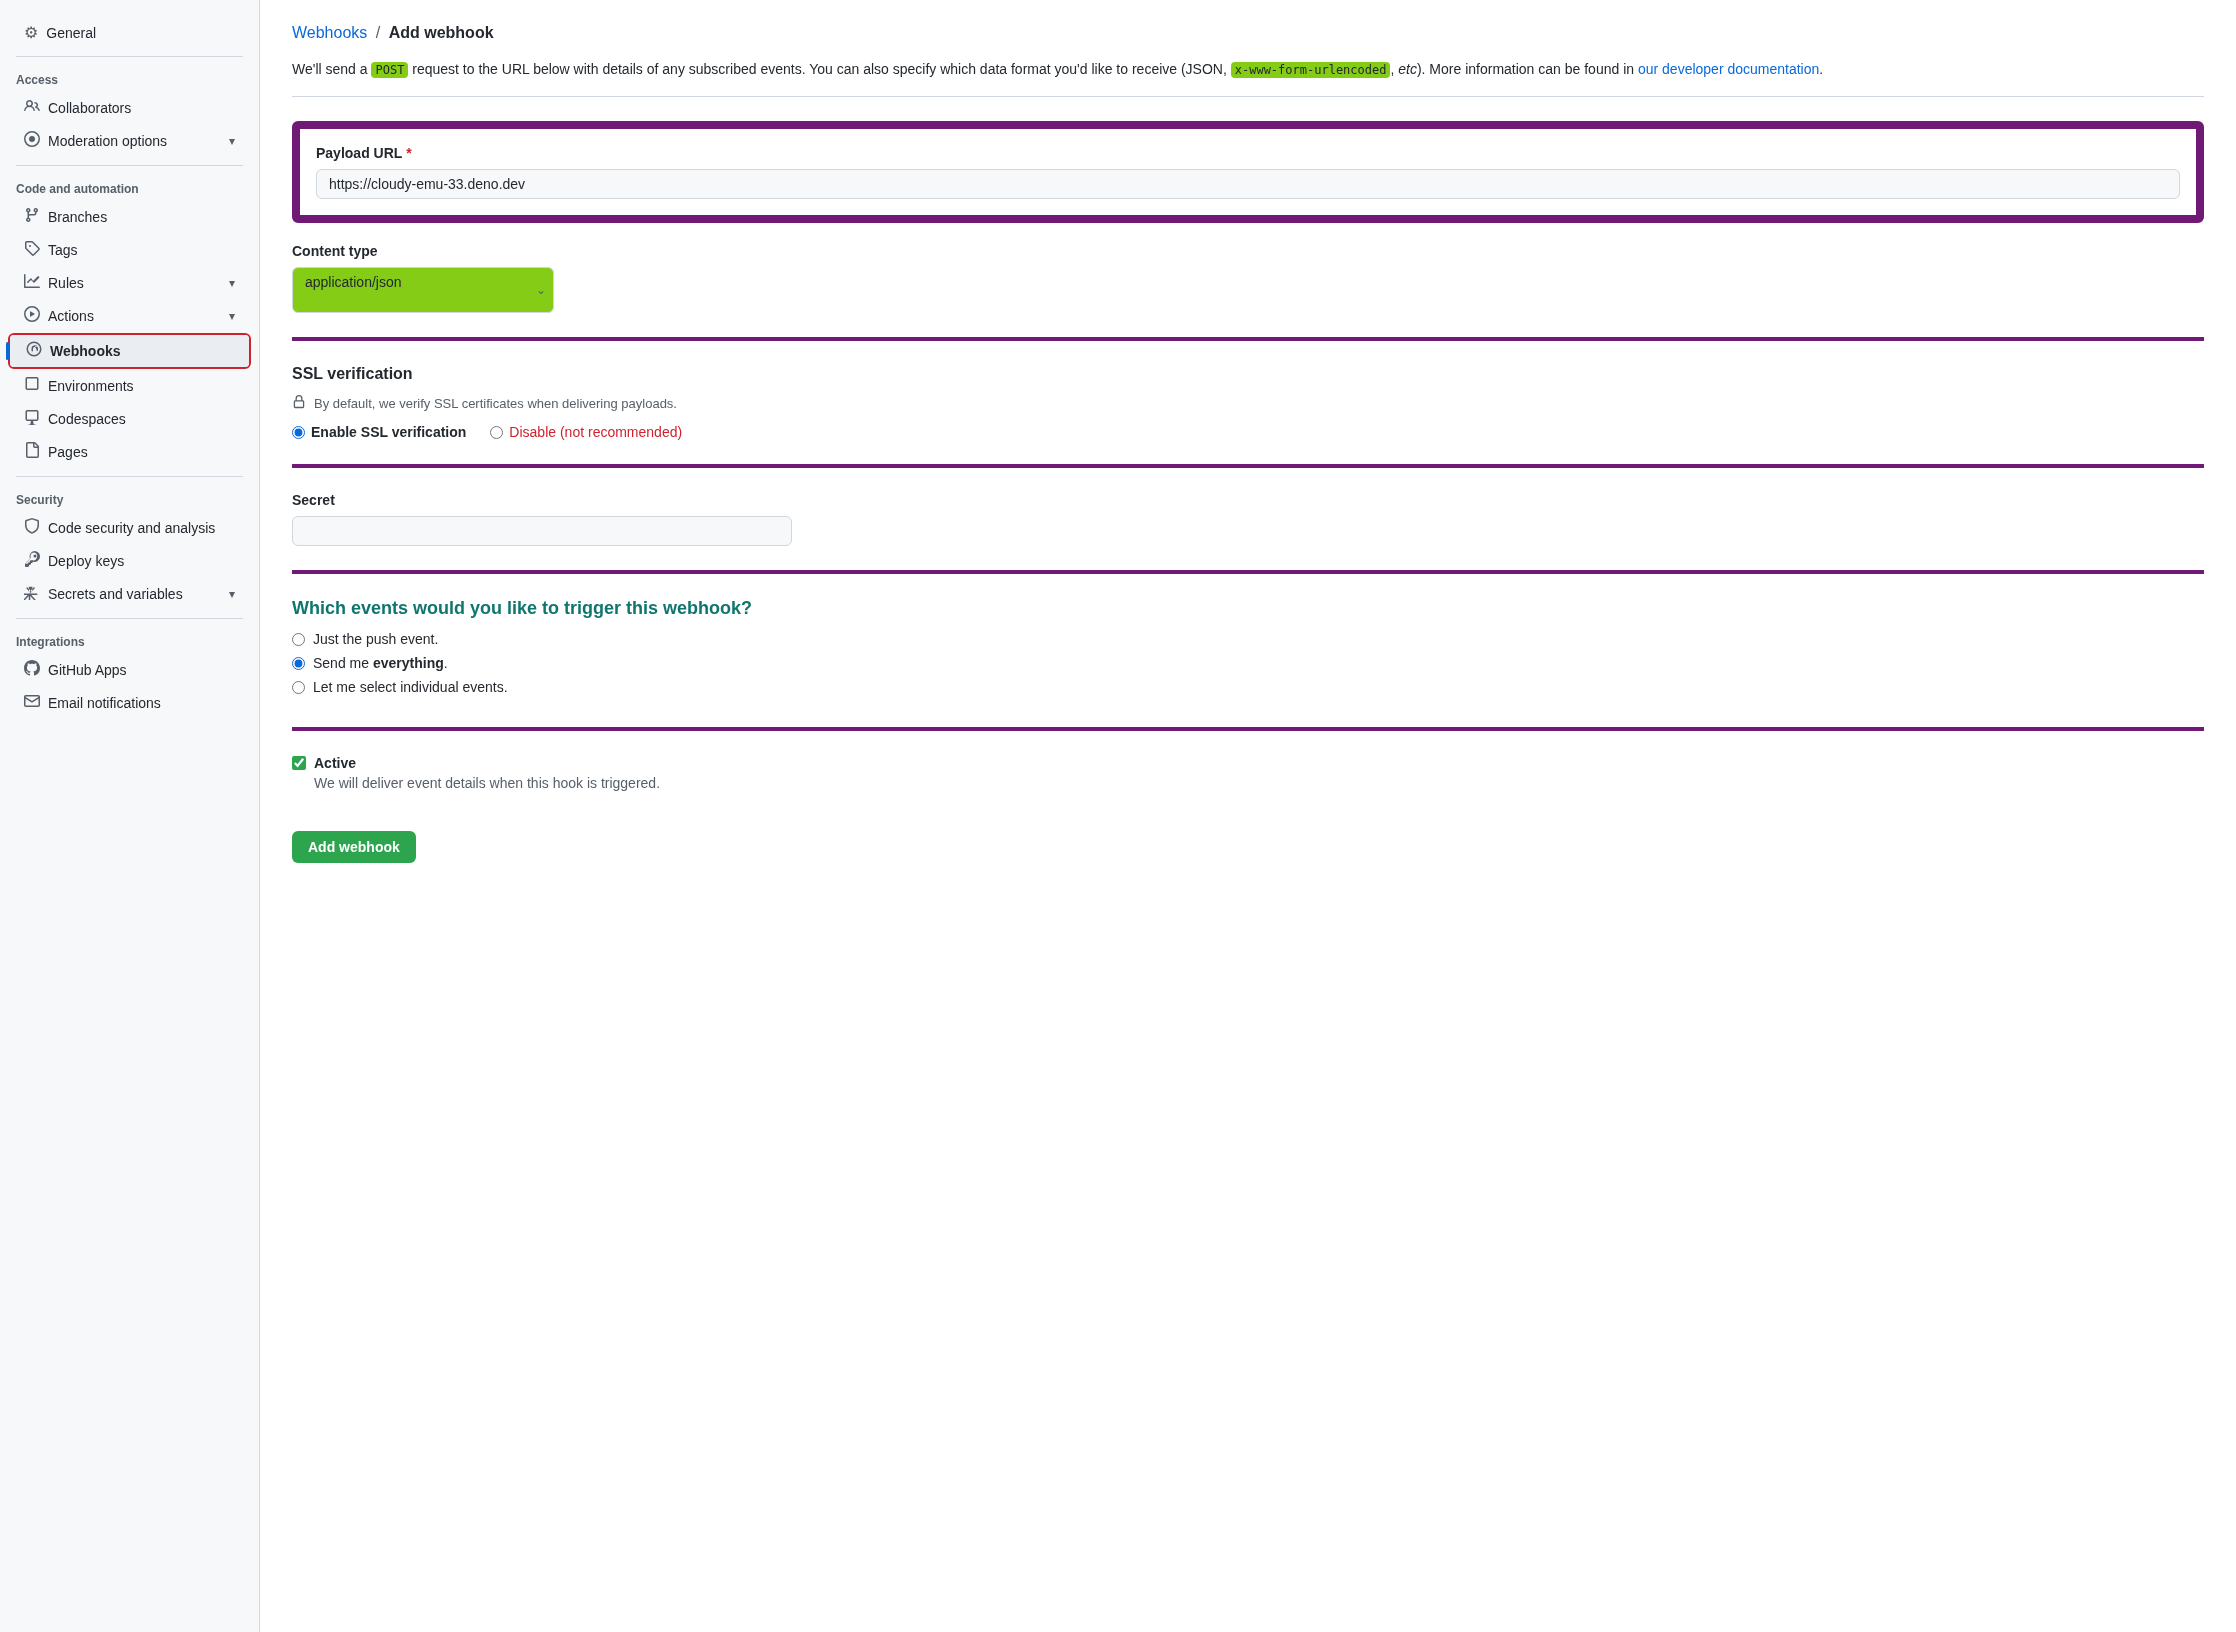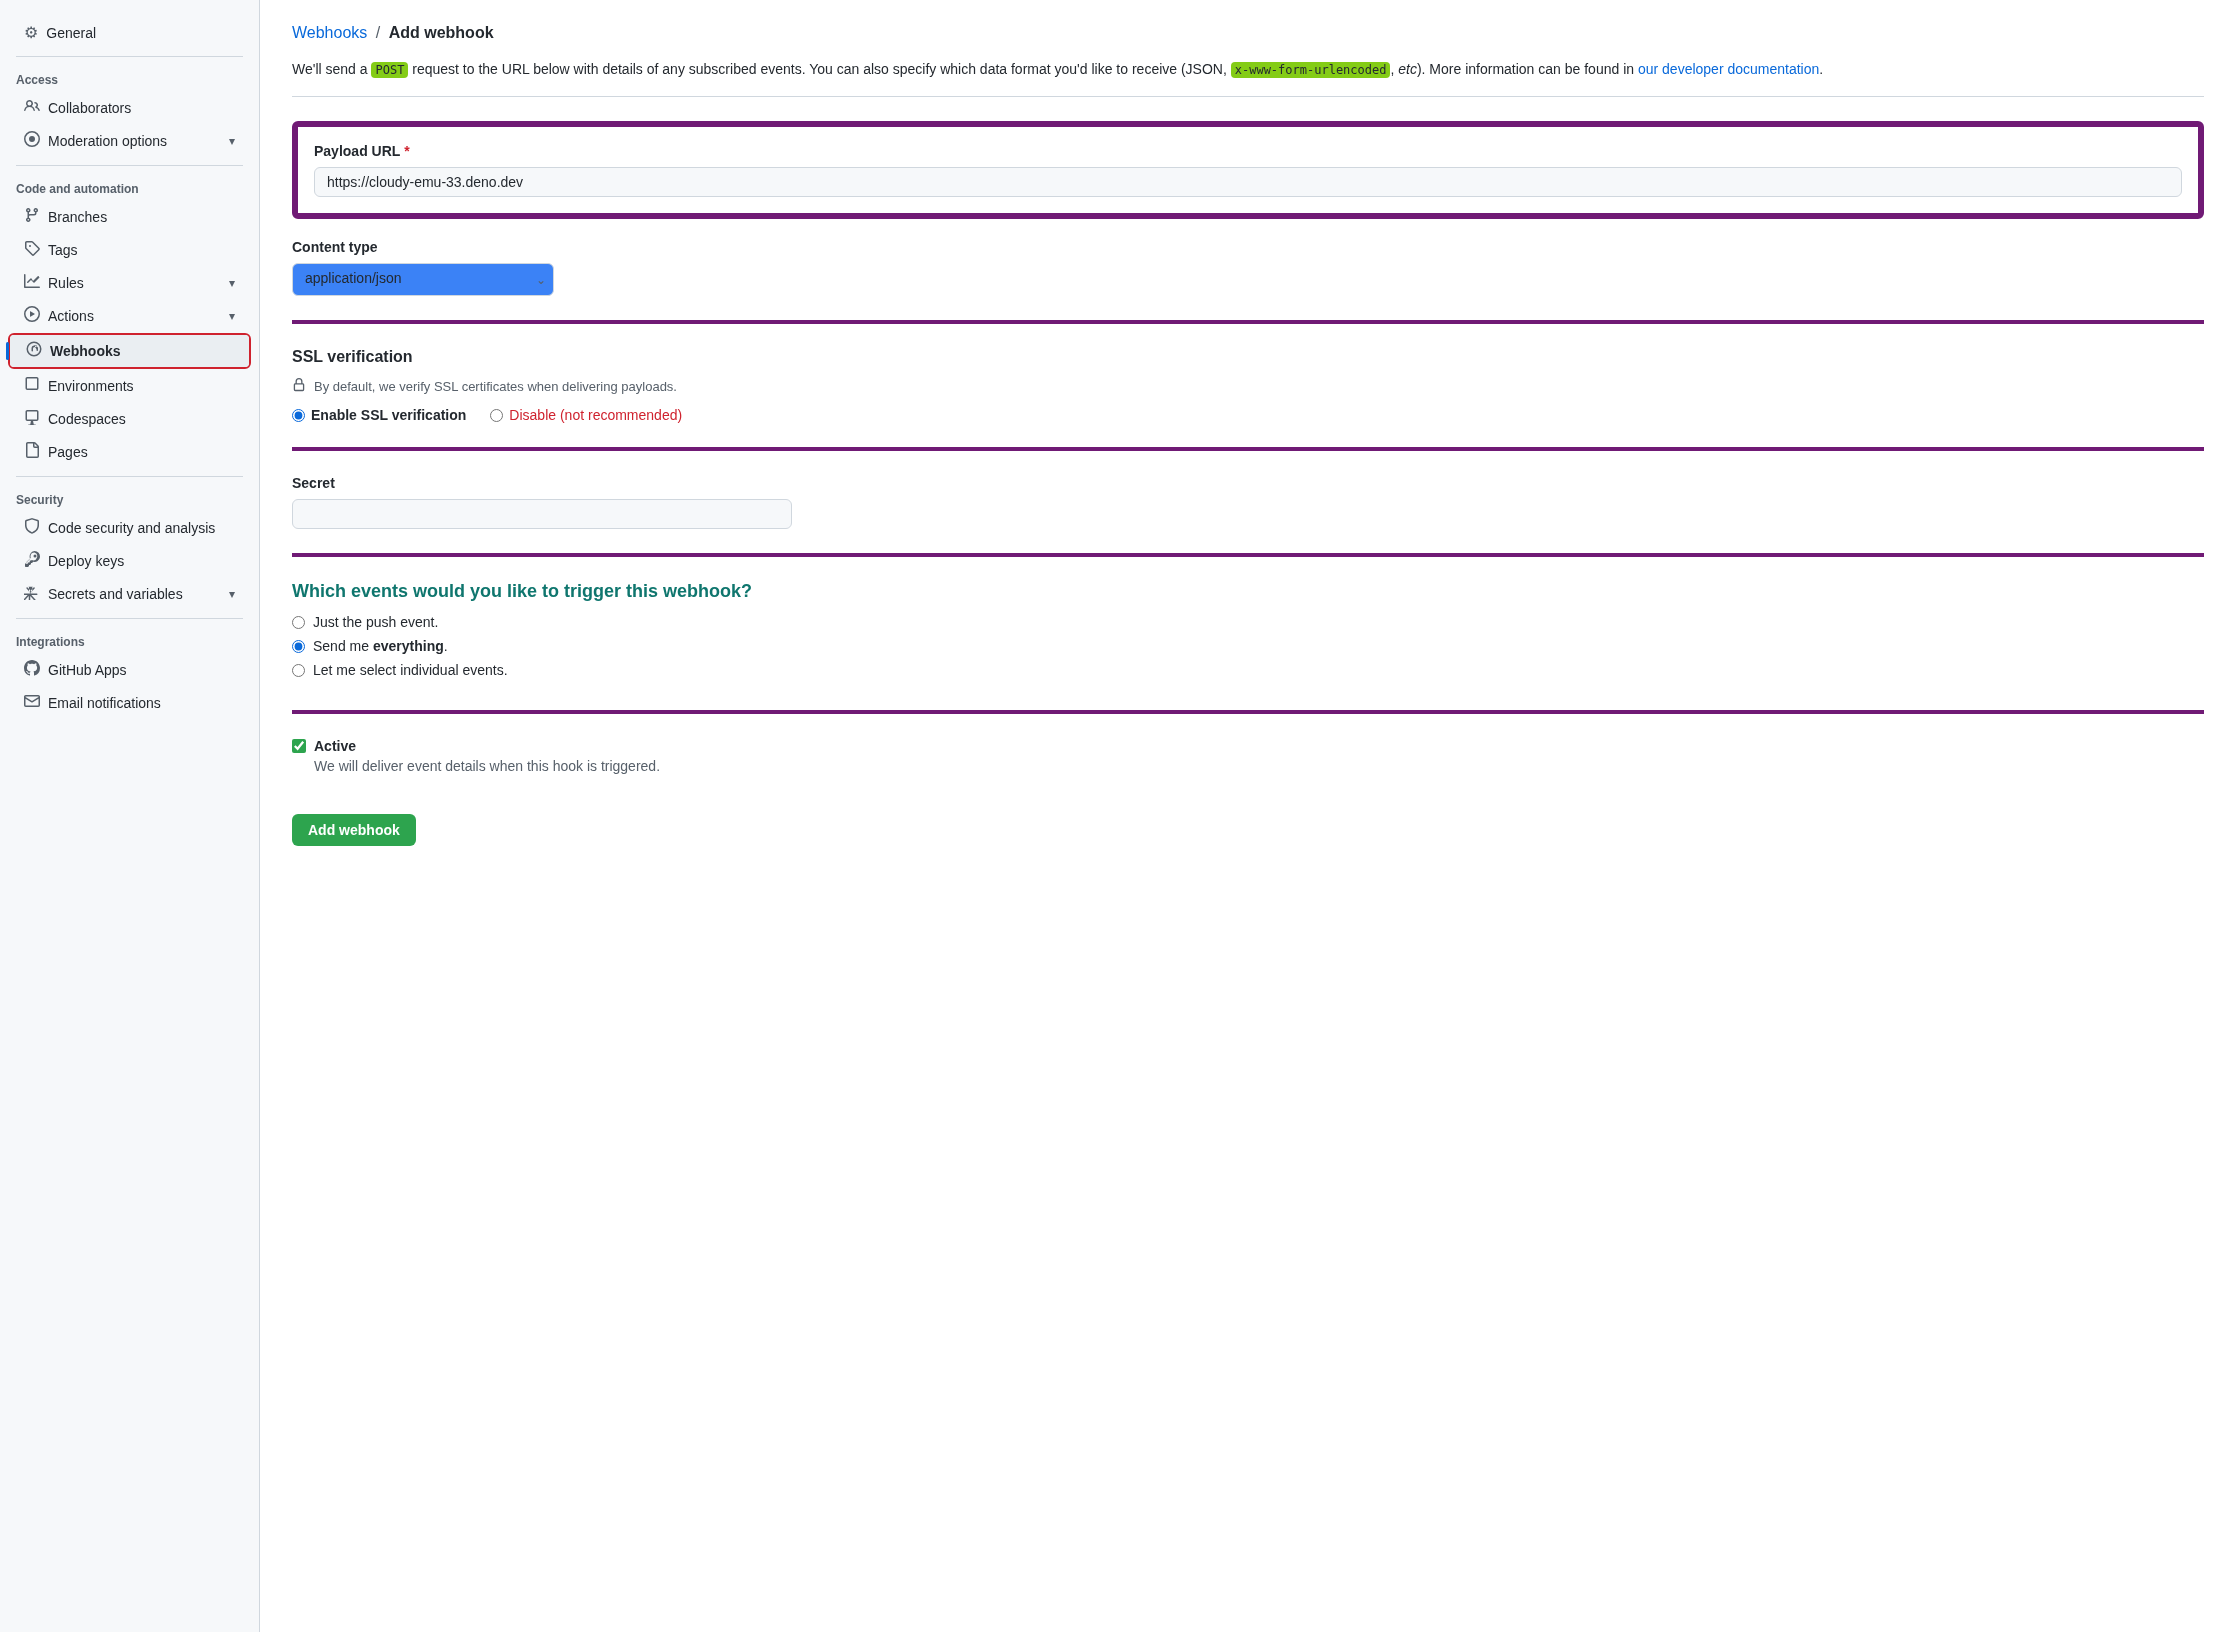--- a/index.html
+++ b/index.html
@@ -130,25 +130,25 @@
       border-radius: 6px;
       background: #f6f8fa;
       color: #24292f;
       outline: none;
     }
     .form-select-wrapper {
       position: relative;
       display: inline-block;
     }
     .form-select {
-      padding: 6px 28px 9px 12px;
+      padding: 6px 28px 22px 12px;
       font-size: 14px;
       border: 1px solid #d0d7de;
       border-radius: 6px;
-      background: #3b82f6;
+      background: #84cc16;
       color: #24292f;
       appearance: none;
       -webkit-appearance: none;
       cursor: pointer;
       min-width: 220px;
     }
     .select-chevron {
       position: absolute;
       right: 8px;
       top: 50%;
@@ -408,21 +408,21 @@
     <a href="#">Webhooks</a>
     <span>/</span>
     <strong>Add webhook</strong>
   </div>
 
   <div class="description">
     We'll send a <code>POST</code> request to the URL below with details of any subscribed events. You can also specify which data format you'd like to receive (JSON, <code>x-www-form-urlencoded</code>, <em>etc</em>). More information can be found in <a href="#">our developer documentation</a>.
   </div>
 
   
-  <div style="border: 6px solid #701a75; border-radius: 6px; padding: 16px; margin-bottom: 20px;">
+  <div style="border: 8px solid #701a75; border-radius: 6px; padding: 16px; margin-bottom: 20px;">
     <div class="field-label">
       <span>Payload URL</span>
       <span class="required-star">*</span>
     </div>
     <input type="text" class="form-input" value="https://cloudy-emu-33.deno.dev" style="">
   </div>
 
   <div class="form-section">
     <div class="field-label">Content type</div>
     <div class="form-select-wrapper">

